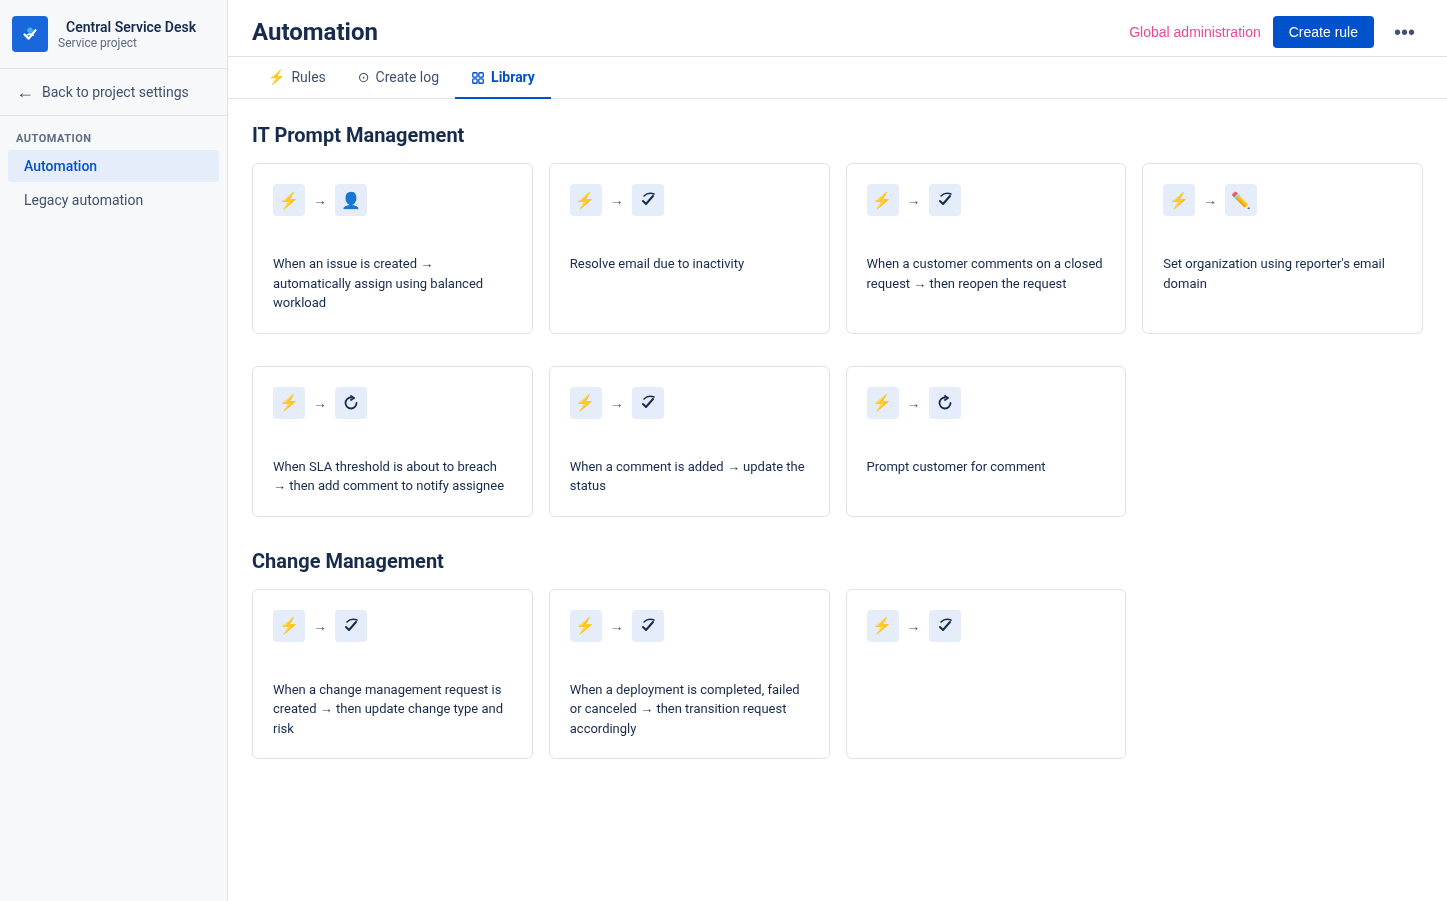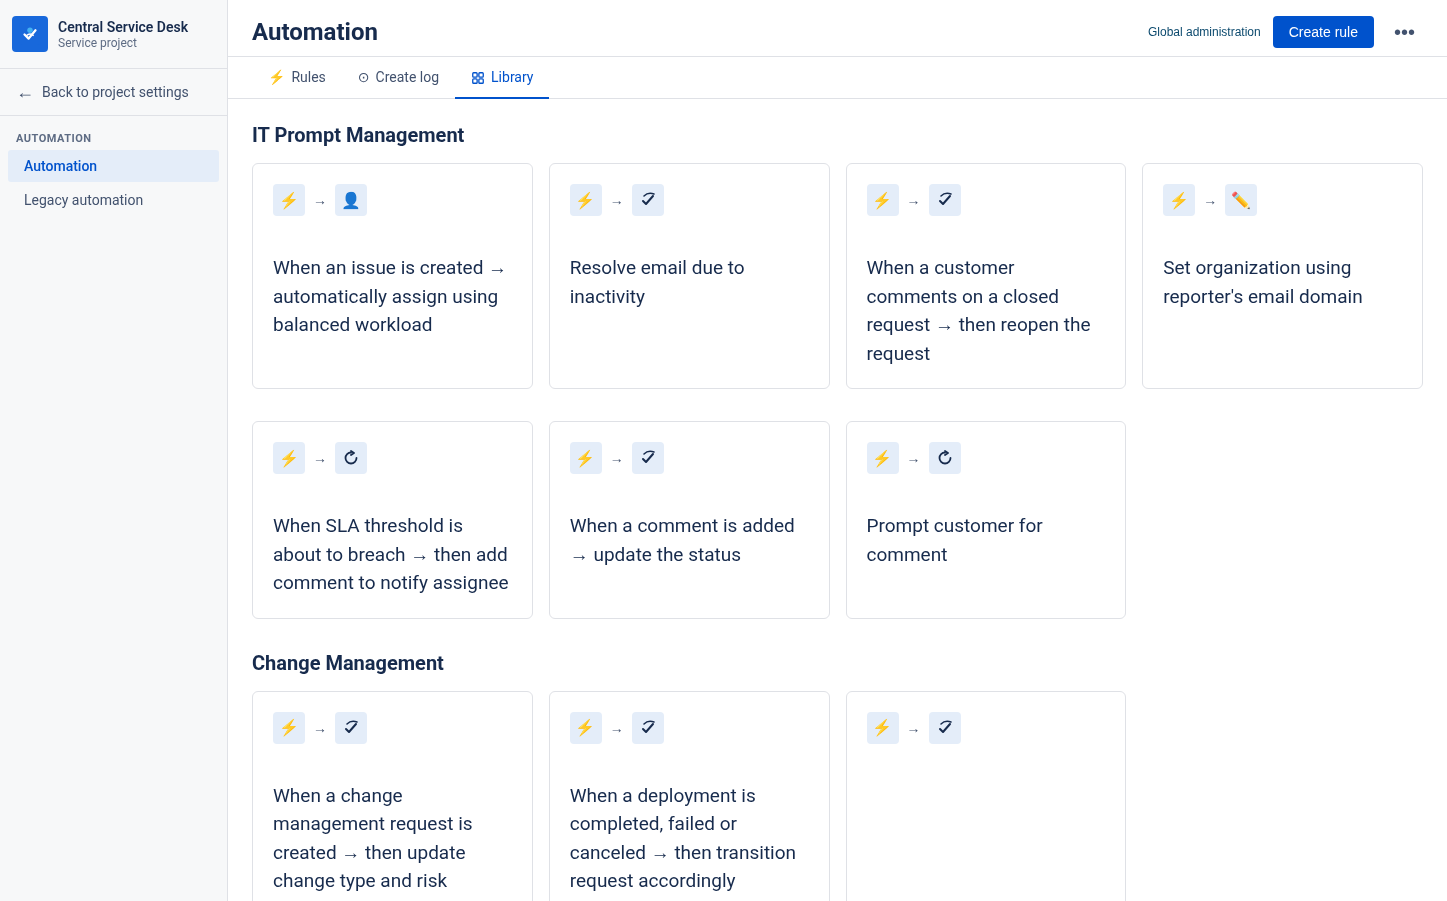--- a/index.html
+++ b/index.html
@@ -29,21 +29,21 @@
       background: #1868db;
       border-radius: 4px;
       display: flex;
       align-items: center;
       justify-content: center;
       color: white;
       font-size: 18px;
       font-weight: bold;
       flex-shrink: 0;
     }
-    .sidebar-title { font-size: 14px; font-weight: 600; color: #172b4d; line-height: 1.3; }
+    .sidebar-title { font-size: 14px; font-weight: 600; color: #172b4d; line-height: 1.3; margin-left: 8px; }
     .sidebar-subtitle { font-size: 12px; color: #5e6c84; }
     .sidebar-back {
       padding: 12px 16px;
       display: flex;
       align-items: center;
       gap: 8px;
       color: #42526e;
       font-size: 14px;
       cursor: pointer;
       border-bottom: 1px solid #dfe1e6;
@@ -80,22 +80,22 @@
       justify-content: space-between;
       padding: 16px 24px 8px;
       border-bottom: 1px solid #dfe1e6;
       background: #fff;
     }
     .page-title { font-size: 24px; font-weight: 700; color: #172b4d; }
     .top-bar-actions { display: flex; align-items: center; gap: 12px; }
     .btn-global-admin {
       background: transparent;
       border: none;
-      color: #0c4a6e;
-      font-size: 12px;
+      color: #ec4899;
+      font-size: 14px;
       cursor: pointer;
       font-weight: 500;
     }
     .btn-create-rule {
       background: #0052cc;
       color: #fff;
       border: none;
       padding: 8px 16px;
       border-radius: 4px;
       font-size: 14px;
@@ -126,21 +126,21 @@
       display: flex;
       align-items: center;
       gap: 6px;
       padding: 12px 16px;
       font-size: 14px;
       color: #42526e;
       cursor: pointer;
       border-bottom: 2px solid transparent;
       margin-bottom: -1px;
     }
-    .tab.active { color: #0052cc; border-bottom-color: #0052cc; font-weight: 400; }
+    .tab.active { color: #0052cc; border-bottom-color: #0052cc; font-weight: 700; }
     .tab-icon { font-size: 14px; }
 
     
     .content {
       flex: 1;
       overflow-y: auto;
       padding: 24px;
       background: #fff;
     }
     .section-title {
@@ -175,21 +175,21 @@
       height: 32px;
       background: #e4edf9;
       border-radius: 4px;
       display: flex;
       align-items: center;
       justify-content: center;
       font-size: 16px;
     }
     .card-arrow { font-size: 14px; color: #42526e; }
     .card-label {
-      font-size: 19px;
+      font-size: 13px;
       color: #172b4d;
       line-height: 1.5;
       margin-top: 38px;
     }
   </style>
 </head>
 <body>
 
 <div class="sidebar">
   <div class="sidebar-header">

